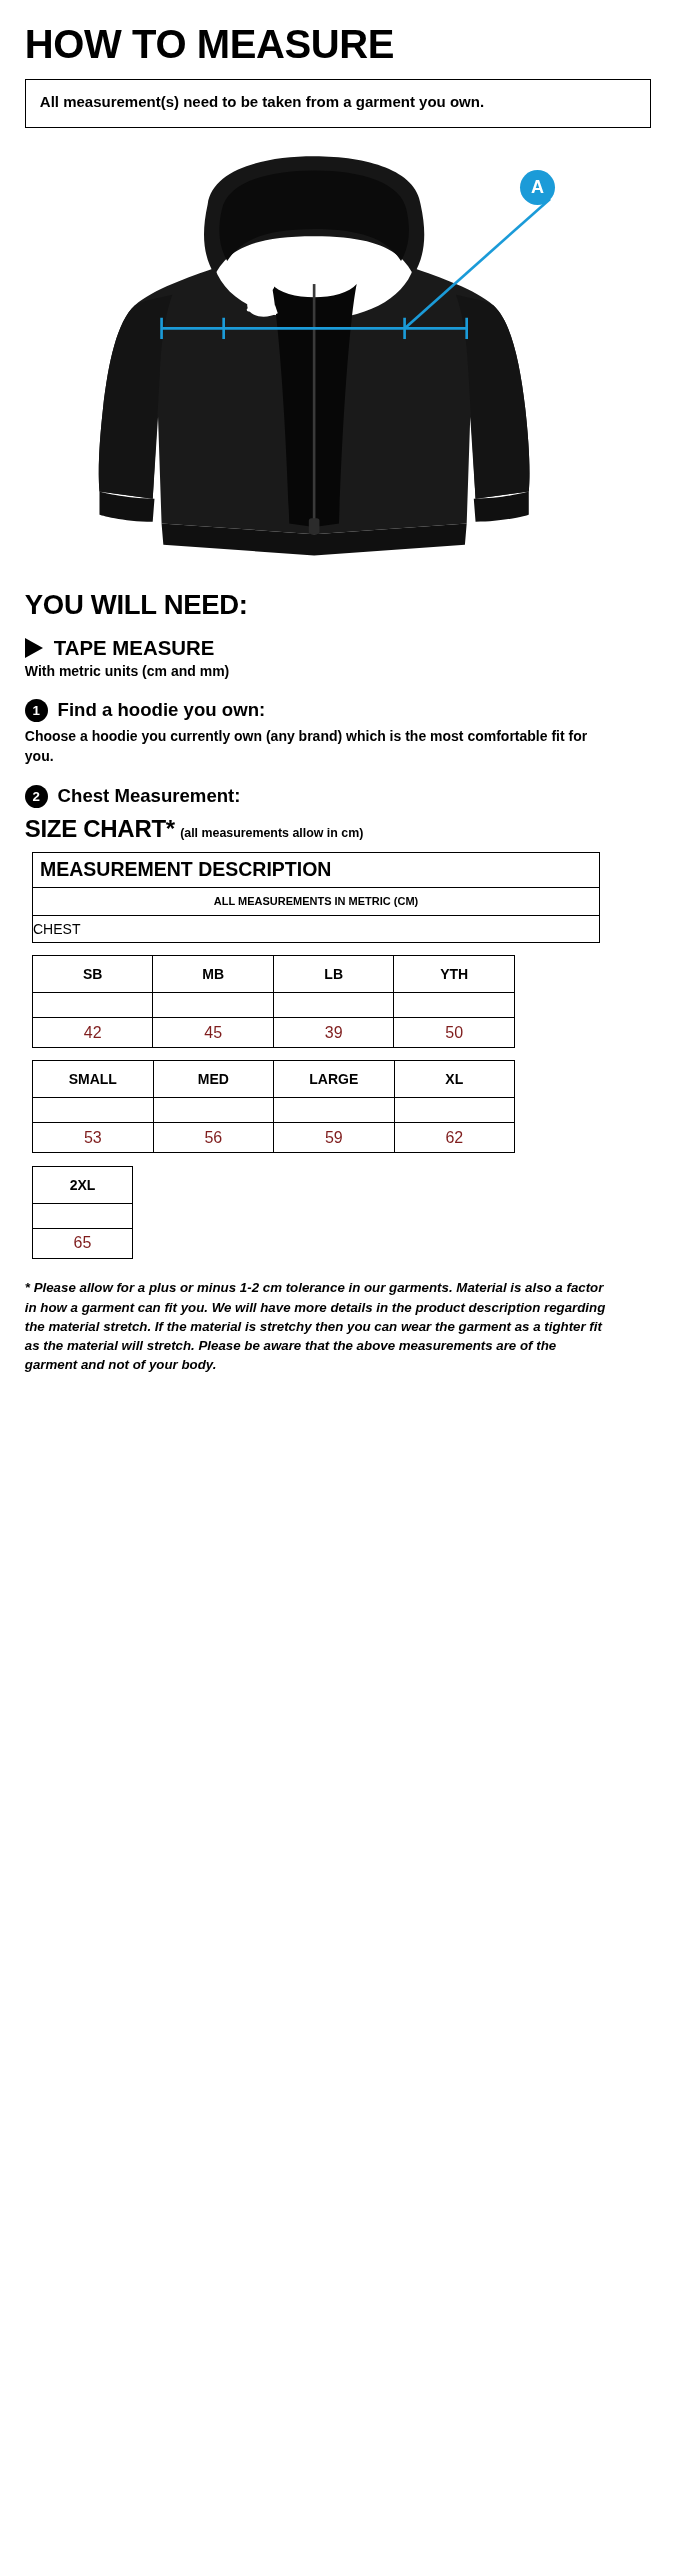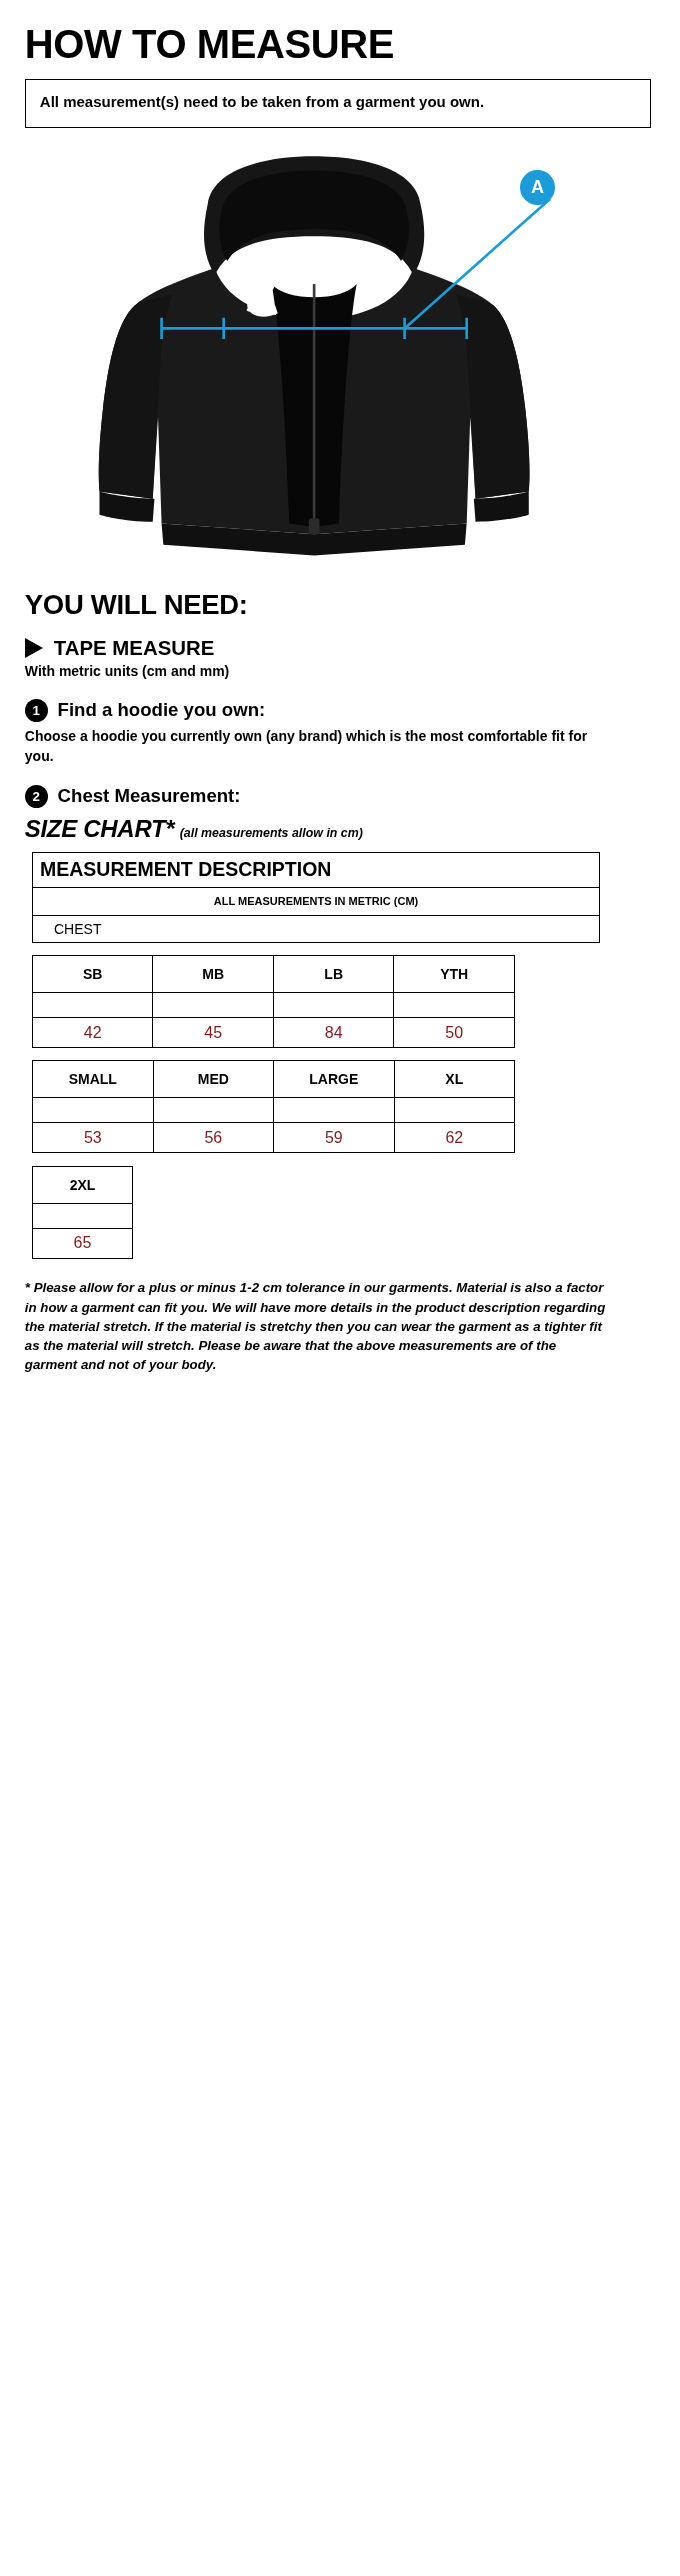--- a/index.html
+++ b/index.html
@@ -121,21 +121,20 @@
     line-height: 1.42;
     margin: 1.8px 0 18px 1.8px;
     max-width: 577px;
   }
   
   .chart-head {
     display: flex;
     align-items: baseline;
     gap: 5.3px;
     margin: 7px 0 9px 1.8px;
-    font-style: italic;
   }
   .chart-head .big {
     font-size: 24px;
     font-weight: bold;
     letter-spacing: -0.3px;
   }
   .chart-head .small {
     font-size: 12.4px;
     font-weight: bold;
   }
@@ -160,21 +159,21 @@
   .desc-table .r2 td {
     font-size: 11px;
     font-weight: bold;
     height: 28px;
     text-align: center;
   }
   .desc-table .r3 td {
     font-size: 14px;
     height: 27px;
     text-align: left;
-    padding-left: 21px;
+    padding-left: 0;
   }
   .size-table { width: 483px; margin-bottom: 12.4px; }
   .size-table td { width: 121px; }
   .size-table .hdr td {
     font-size: 14px;
     font-weight: bold;
     height: 37px;
   }
   .size-table .blank td { height: 25px; }
   .size-table .vals td {
@@ -295,21 +294,21 @@
     </tr>
     <tr class="blank">
       <td></td>
       <td></td>
       <td></td>
       <td></td>
     </tr>
     <tr class="vals">
       <td>42</td>
       <td>45</td>
-      <td>84</td>
+      <td>39</td>
       <td>50</td>
     </tr>
   </tbody>
     </table>
 
   <table class="grid size-table">
     <tbody>
         <tr class="hdr">
       <td>SMALL</td>
       <td>MED</td>

